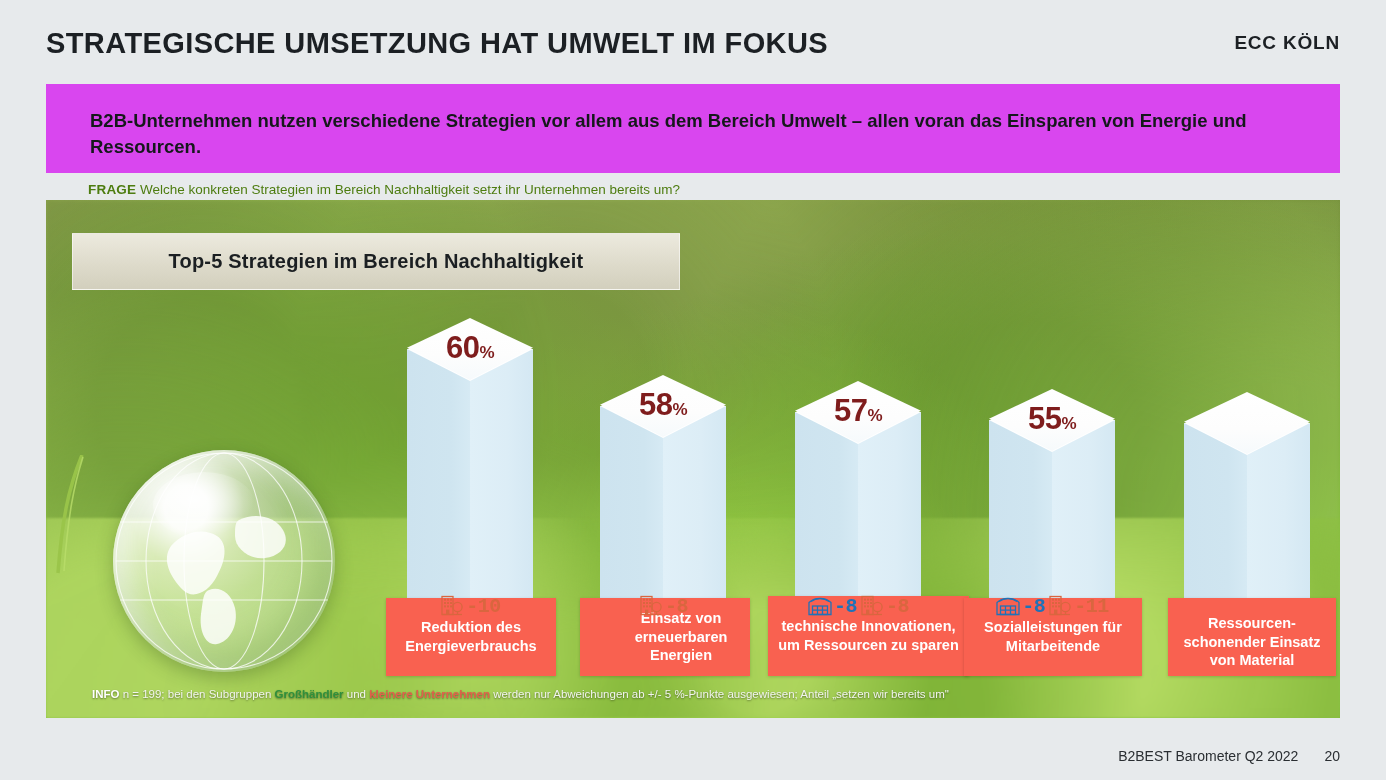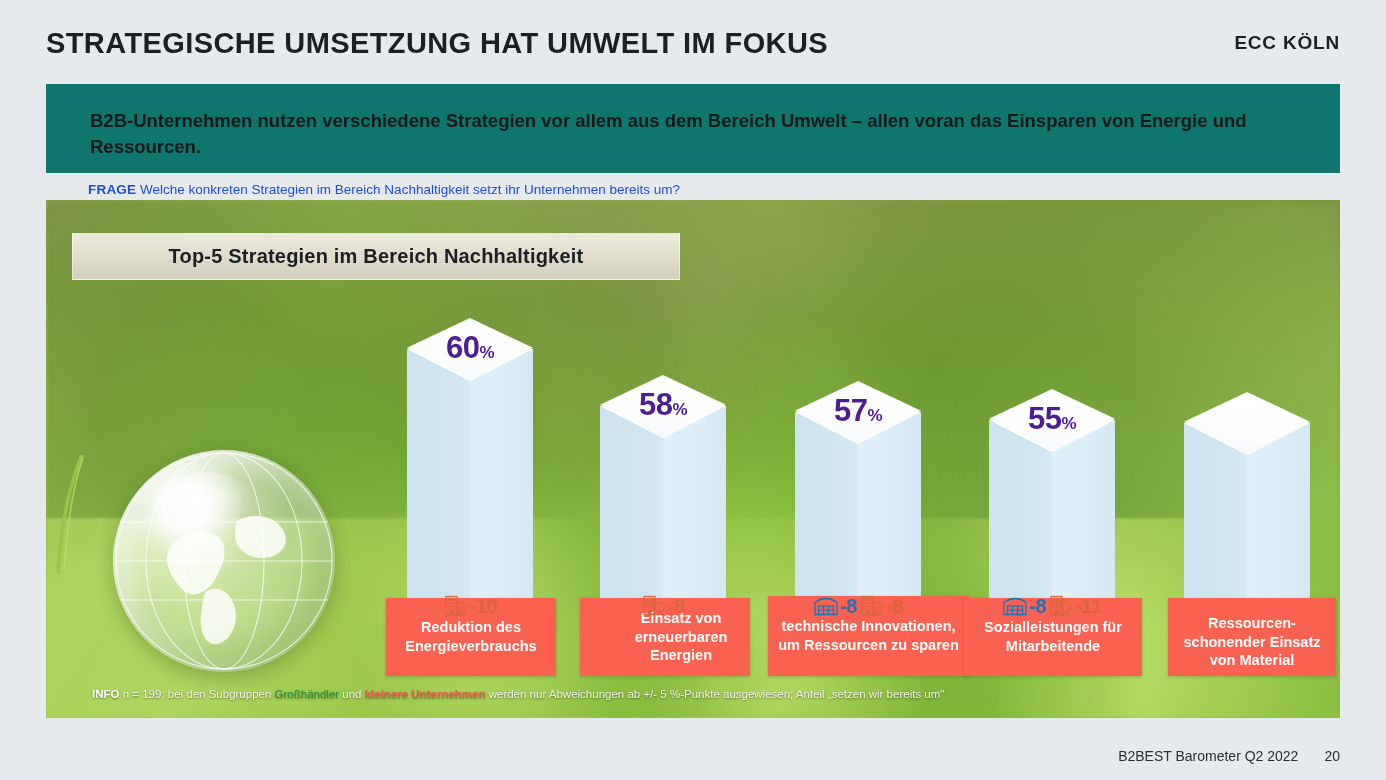--- a/index.html
+++ b/index.html
@@ -21,31 +21,31 @@
   .brand {
     position: absolute; right: 46px; top: 32px;
     font-size: 19px; font-weight: 700; letter-spacing: 0.8px;
     color: #1c2024;
   }
 
   
   .statement {
     position: absolute; left: 46px; top: 84px;
     width: 1294px; height: 89px;
-    background: #0f766e;
+    background: #d946ef;
   }
   .statement-text {
     position: absolute; left: 44px; top: 24px; width: 1210px;
     font-size: 18.5px; font-weight: 700; line-height: 1.42; color: #15181b;
   }
 
   
   .question {
     position: absolute; left: 88px; top: 182px;
-    font-size: 13.5px; color: #1d4ed8; white-space: nowrap;
+    font-size: 13.5px; color: #4d7c0f; white-space: nowrap;
   }
   .question b { font-weight: 700; letter-spacing: 0.2px; }
   .question span { font-weight: 400; }
 
   
   .panel {
     position: absolute; left: 46px; top: 200px;
     width: 1294px; height: 518px;
     overflow: hidden;
     background:
@@ -88,21 +88,21 @@
   }
   
   .grass {
     position: absolute; left: 52px; top: 455px; width: 40px; height: 120px;
     pointer-events: none;
   }
 
   
   .ribbon {
     position: absolute; left: 72px; top: 233px;
-    width: 608px; height: 47px;
+    width: 608px; height: 57px;
     background: linear-gradient(180deg, #eceade 0%, #dedbcb 55%, #d2cfbd 100%);
     border: 1px solid rgba(255,255,255,0.55);
     display: flex; align-items: center; justify-content: center;
   }
   .ribbon span {
     font-size: 20px; font-weight: 700; color: #1b1f22; letter-spacing: 0.2px;
   }
 
   
   .globe {
@@ -128,21 +128,21 @@
     width: 126px;
   }
   .bar .top {
     position: absolute; left: 0; top: 0; width: 126px; height: 62px;
     background: linear-gradient(180deg, #ffffff 0%, #fdfdfd 60%, #f6fafc 100%);
     clip-path: polygon(50% 0%, 100% 48%, 50% 100%, 0% 48%);
   }
   .bar .pct {
     position: absolute; left: 0; width: 126px; top: 12px;
     text-align: center; z-index: 4;
-    color: #4c1d95; font-weight: 700; letter-spacing: -0.5px;
+    color: #7f1d1d; font-weight: 700; letter-spacing: -0.5px;
   }
   .bar .pct .num { font-size: 31px; }
   .bar .pct .sym { font-size: 17px; font-weight: 700; }
   .bar .body { position: absolute; left: 0; top: 31px; width: 126px; }
   .bar .face-l {
     position: absolute; left: 0; top: 0; width: 63px; height: 100%;
     background: linear-gradient(90deg, #cde3ef 0%, #cfe5f0 70%, #d6eaf4 100%);
   }
   .bar .face-r {
     position: absolute; left: 63px; top: 0; width: 63px; height: 100%;
@@ -154,20 +154,21 @@
   .bar .mask {
     position: absolute; top: 0; left: 0; width: 126px; height: 32px;
     background: linear-gradient(180deg,#ffffff 0%, #ffffff 100%);
     clip-path: polygon(0 0, 50% 100%, 100% 0);
   }
   
   .badges {
     position: absolute; left: 0; width: 126px; bottom: 12px;
     display: flex; align-items: center; justify-content: center; gap: 2px;
     z-index: 5;
+    font-family: Liberation Mono, monospace;
   }
   .badge { display: flex; align-items: center; gap: 1px; }
   .badge .val { font-size: 20px; font-weight: 700; letter-spacing: -0.5px; }
   .badge.orange .val { color: #d9663f; }
   .badge.blue .val { color: #1f72b8; }
 
   
   .lbl {
     position: absolute;
     background: #f96150;
@@ -179,21 +180,21 @@
   }
 
   
   .info {
     position: absolute; left: 92px; top: 688px;
     font-size: 11.5px; color: #f2f5ee; white-space: nowrap;
     text-shadow: 0 1px 2px rgba(0,0,0,0.45);
     z-index: 9;
   }
   .info b { font-weight: 700; color: #ffffff; }
-  .info .g { color: #2f8f3c; font-weight: 400; }
+  .info .g { color: #2f8f3c; font-weight: 700; }
   .info .r { color: #e0604b; font-weight: 700; }
 
   
   .footer {
     position: absolute; right: 46px; bottom: 16px;
     font-size: 14px; color: #2a2e32;
     display: flex; align-items: baseline; gap: 26px;
   }
 </style>
 </head>

